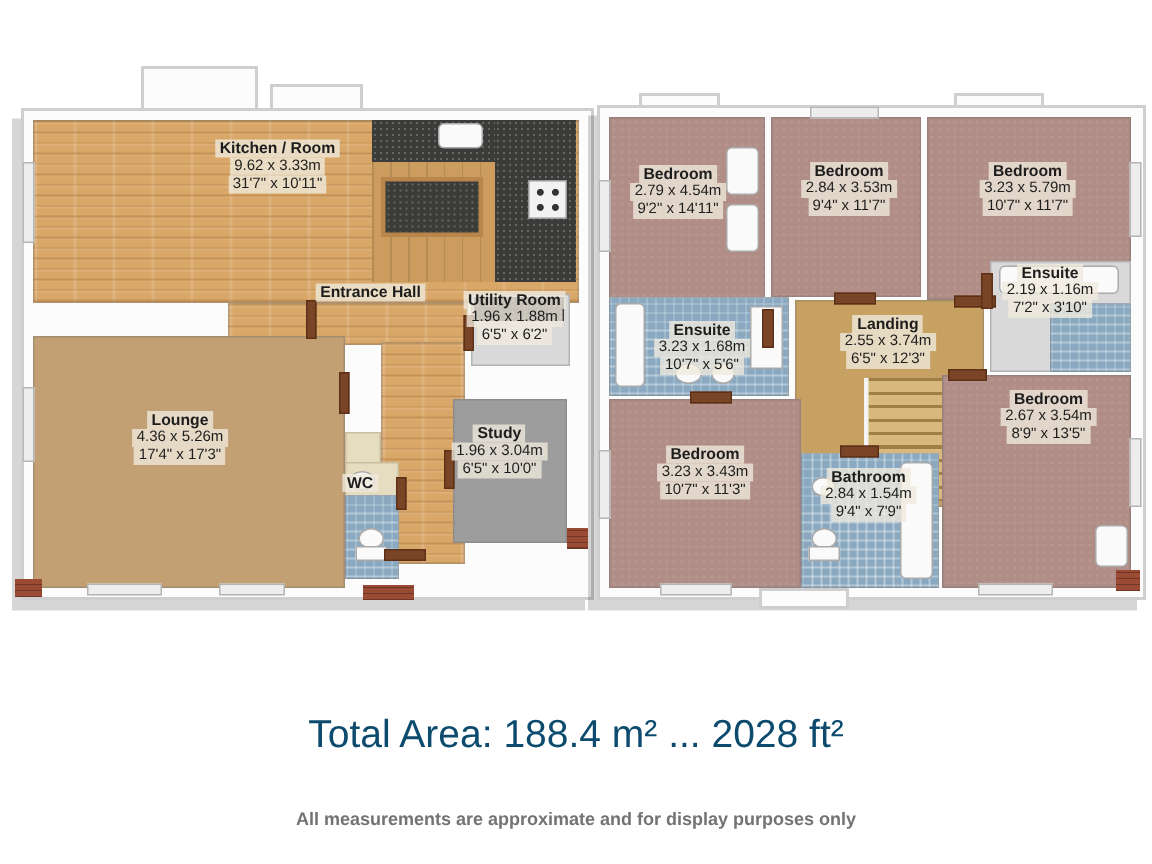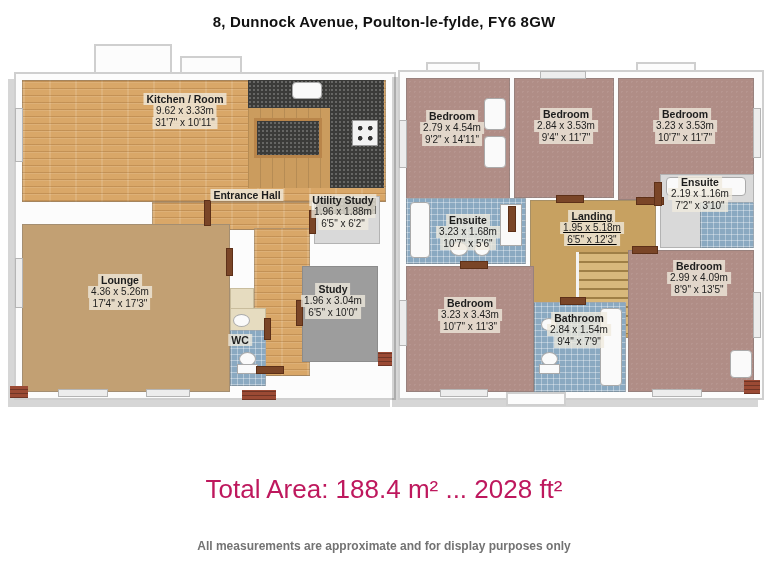--- a/index.html
+++ b/index.html
@@ -1,21 +1,21 @@
 <!DOCTYPE html>
 <html><head>
 <meta charset="utf-8">
 <style>
   html,body{margin:0;padding:0;background:#fff;}
   #canvas{position:relative;width:768px;height:576px;background:#ffffff;
           font-family:"Liberation Sans",sans-serif;overflow:hidden;}
   .title{position:absolute;left:0;top:13px;width:100%;text-align:center;
          font-size:15px;font-weight:bold;color:#111;letter-spacing:.2px;}
   .total{position:absolute;left:0;top:474px;width:100%;text-align:center;
-         font-size:26px;color:#be185d;}
+         font-size:26px;color:#0c4a6e;}
   .disclaimer{position:absolute;left:0;top:539px;width:100%;text-align:center;
          font-size:12px;font-weight:bold;color:#737373;}
   .bldg{position:absolute;background:#fcfcfc;border:2px solid #cfcfcf;
         box-shadow:-6px 7px 0 rgba(0,0,0,0.16);}
   .tab{position:absolute;background:#fcfcfc;border:2px solid #cfcfcf;}
   .room{position:absolute;border:1px solid rgba(110,110,110,0.35);}
   .wood{background-color:#d9a768;
         background-image:repeating-linear-gradient(180deg,rgba(120,70,20,0.22) 0 1px,rgba(255,255,255,0.10) 1px 2px,transparent 2px 7px),
                          repeating-linear-gradient(90deg,rgba(255,255,255,0.12) 0 2px,transparent 2px 26px);}
   .carpet-tan{background-color:#c2a073;}
@@ -51,21 +51,20 @@
   .rlabel span{display:block;white-space:nowrap;text-align:center;color:#1d1d1d;
         background:rgba(240,234,222,0.78);padding:0 3px;line-height:12px;}
   .rname{font-weight:bold;font-size:10.5px;}
   .rdim{font-size:10px;}
 </style>
 </head>
 <body>
 
 <div id="canvas">
 
-  <div class="title">8, Dunnock Avenue, Poulton-le-fylde, FY6 8GW</div>
 
   <div>
     <div class="tab" style="left:94px;top:44px;width:74px;height:30px;"></div>
     <div class="tab" style="left:180px;top:56px;width:58px;height:20px;"></div>
     <div class="bldg" style="left:14px;top:72px;width:378px;height:324px;"></div>
 
     <div class="room wood" style="left:22px;top:80px;width:362px;height:120px;"></div>
     <div class="dark-counter" style="left:248px;top:80px;width:136px;height:28px;"></div>
     <div class="dark-counter" style="left:330px;top:80px;width:54px;height:108px;"></div>
     <div class="wood-cab" style="left:248px;top:108px;width:82px;height:80px;"></div>
@@ -106,35 +105,35 @@
 
     <div class="rlabel" style="left:185px;top:93px;">
       <span class="rname">Kitchen / Room</span>
       <span class="rdim">9.62 x 3.33m</span>
       <span class="rdim">31'7" x 10'11"</span>
     </div>
     <div class="rlabel" style="left:247px;top:189px;">
       <span class="rname">Entrance Hall</span>
     </div>
     <div class="rlabel" style="left:343px;top:194px;">
-      <span class="rname">Utility Study</span>
+      <span class="rname">Utility Room</span>
       <span class="rdim">1.96 x 1.88m</span>
       <span class="rdim">6'5" x 6'2"</span>
     </div>
     <div class="rlabel" style="left:120px;top:274px;">
       <span class="rname">Lounge</span>
       <span class="rdim">4.36 x 5.26m</span>
       <span class="rdim">17'4" x 17'3"</span>
     </div>
     <div class="rlabel" style="left:333px;top:283px;">
       <span class="rname">Study</span>
       <span class="rdim">1.96 x 3.04m</span>
       <span class="rdim">6'5" x 10'0"</span>
     </div>
-    <div class="rlabel" style="left:240px;top:334px;align-items:flex-end;">
+    <div class="rlabel" style="left:240px;top:316px;align-items:flex-end;">
       <span class="rname">WC</span>
     </div>
   </div>
 
   <div>
     <div class="tab" style="left:426px;top:62px;width:50px;height:14px;"></div>
     <div class="tab" style="left:636px;top:62px;width:56px;height:14px;"></div>
     <div class="bldg" style="left:398px;top:70px;width:362px;height:326px;"></div>
 
     <div class="room carpet-mauve" style="left:406px;top:78px;width:102px;height:156px;"></div>
@@ -190,41 +189,41 @@
       <span class="rdim">2.79 x 4.54m</span>
       <span class="rdim">9'2" x 14'11"</span>
     </div>
     <div class="rlabel" style="left:566px;top:108px;">
       <span class="rname">Bedroom</span>
       <span class="rdim">2.84 x 3.53m</span>
       <span class="rdim">9'4" x 11'7"</span>
     </div>
     <div class="rlabel" style="left:685px;top:108px;">
       <span class="rname">Bedroom</span>
-      <span class="rdim">3.23 x 3.53m</span>
+      <span class="rdim">3.23 x 5.79m</span>
       <span class="rdim">10'7" x 11'7"</span>
     </div>
     <div class="rlabel" style="left:700px;top:176px;">
       <span class="rname">Ensuite</span>
       <span class="rdim">2.19 x 1.16m</span>
       <span class="rdim">7'2" x 3'10"</span>
     </div>
     <div class="rlabel" style="left:468px;top:214px;">
       <span class="rname">Ensuite</span>
       <span class="rdim">3.23 x 1.68m</span>
       <span class="rdim">10'7" x 5'6"</span>
     </div>
-    <div class="rlabel" style="left:592px;top:210px;text-decoration:underline;">
+    <div class="rlabel" style="left:592px;top:210px;">
       <span class="rname">Landing</span>
-      <span class="rdim">1.95 x 5.18m</span>
+      <span class="rdim">2.55 x 3.74m</span>
       <span class="rdim">6'5" x 12'3"</span>
     </div>
     <div class="rlabel" style="left:699px;top:260px;">
       <span class="rname">Bedroom</span>
-      <span class="rdim">2.99 x 4.09m</span>
+      <span class="rdim">2.67 x 3.54m</span>
       <span class="rdim">8'9" x 13'5"</span>
     </div>
     <div class="rlabel" style="left:470px;top:297px;">
       <span class="rname">Bedroom</span>
       <span class="rdim">3.23 x 3.43m</span>
       <span class="rdim">10'7" x 11'3"</span>
     </div>
     <div class="rlabel" style="left:579px;top:312px;">
       <span class="rname">Bathroom</span>
       <span class="rdim">2.84 x 1.54m</span>

